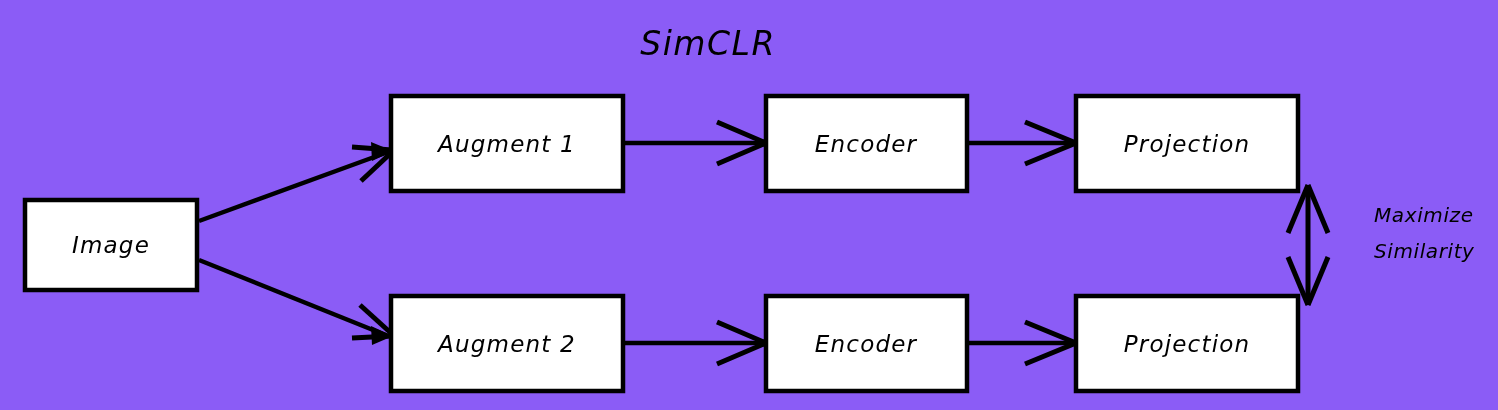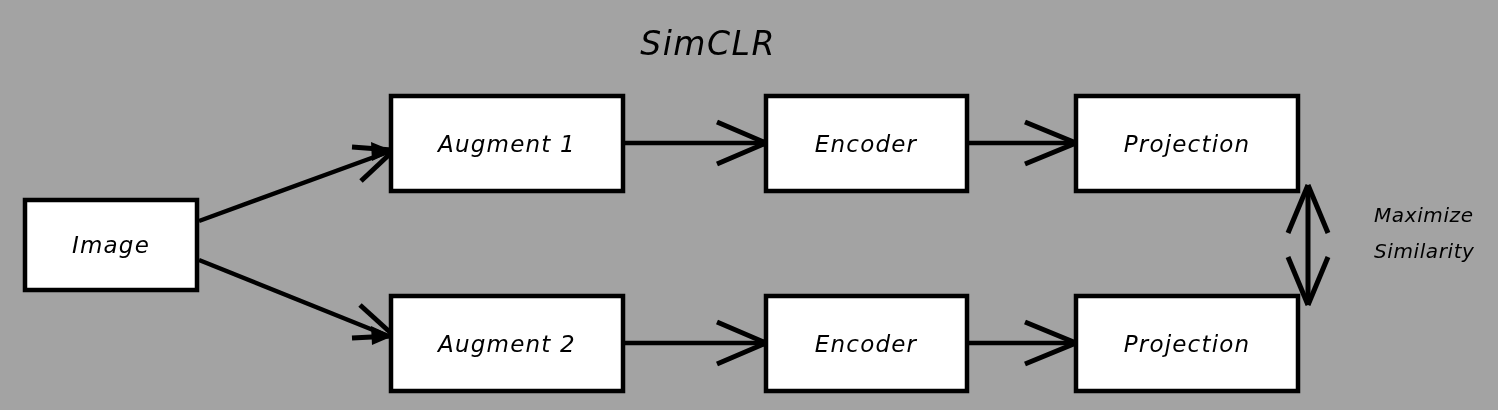--- a/index.html
+++ b/index.html
@@ -10,21 +10,21 @@
   body {
     width: 1498px;
     height: 410px;
     font-family: "DejaVu Sans", sans-serif;
     overflow: hidden;
   }
   #diagram-root {
     position: relative;
     width: 1498px;
     height: 410px;
-    background: #a3a3a3;
+    background: #8b5cf6;
   }
   svg#diagram-svg {
     display: block;
     width: 1498px;
     height: 410px;
   }
   .node-box {
     fill: #ffffff;
     stroke: #000000;
     stroke-width: 4.5;

